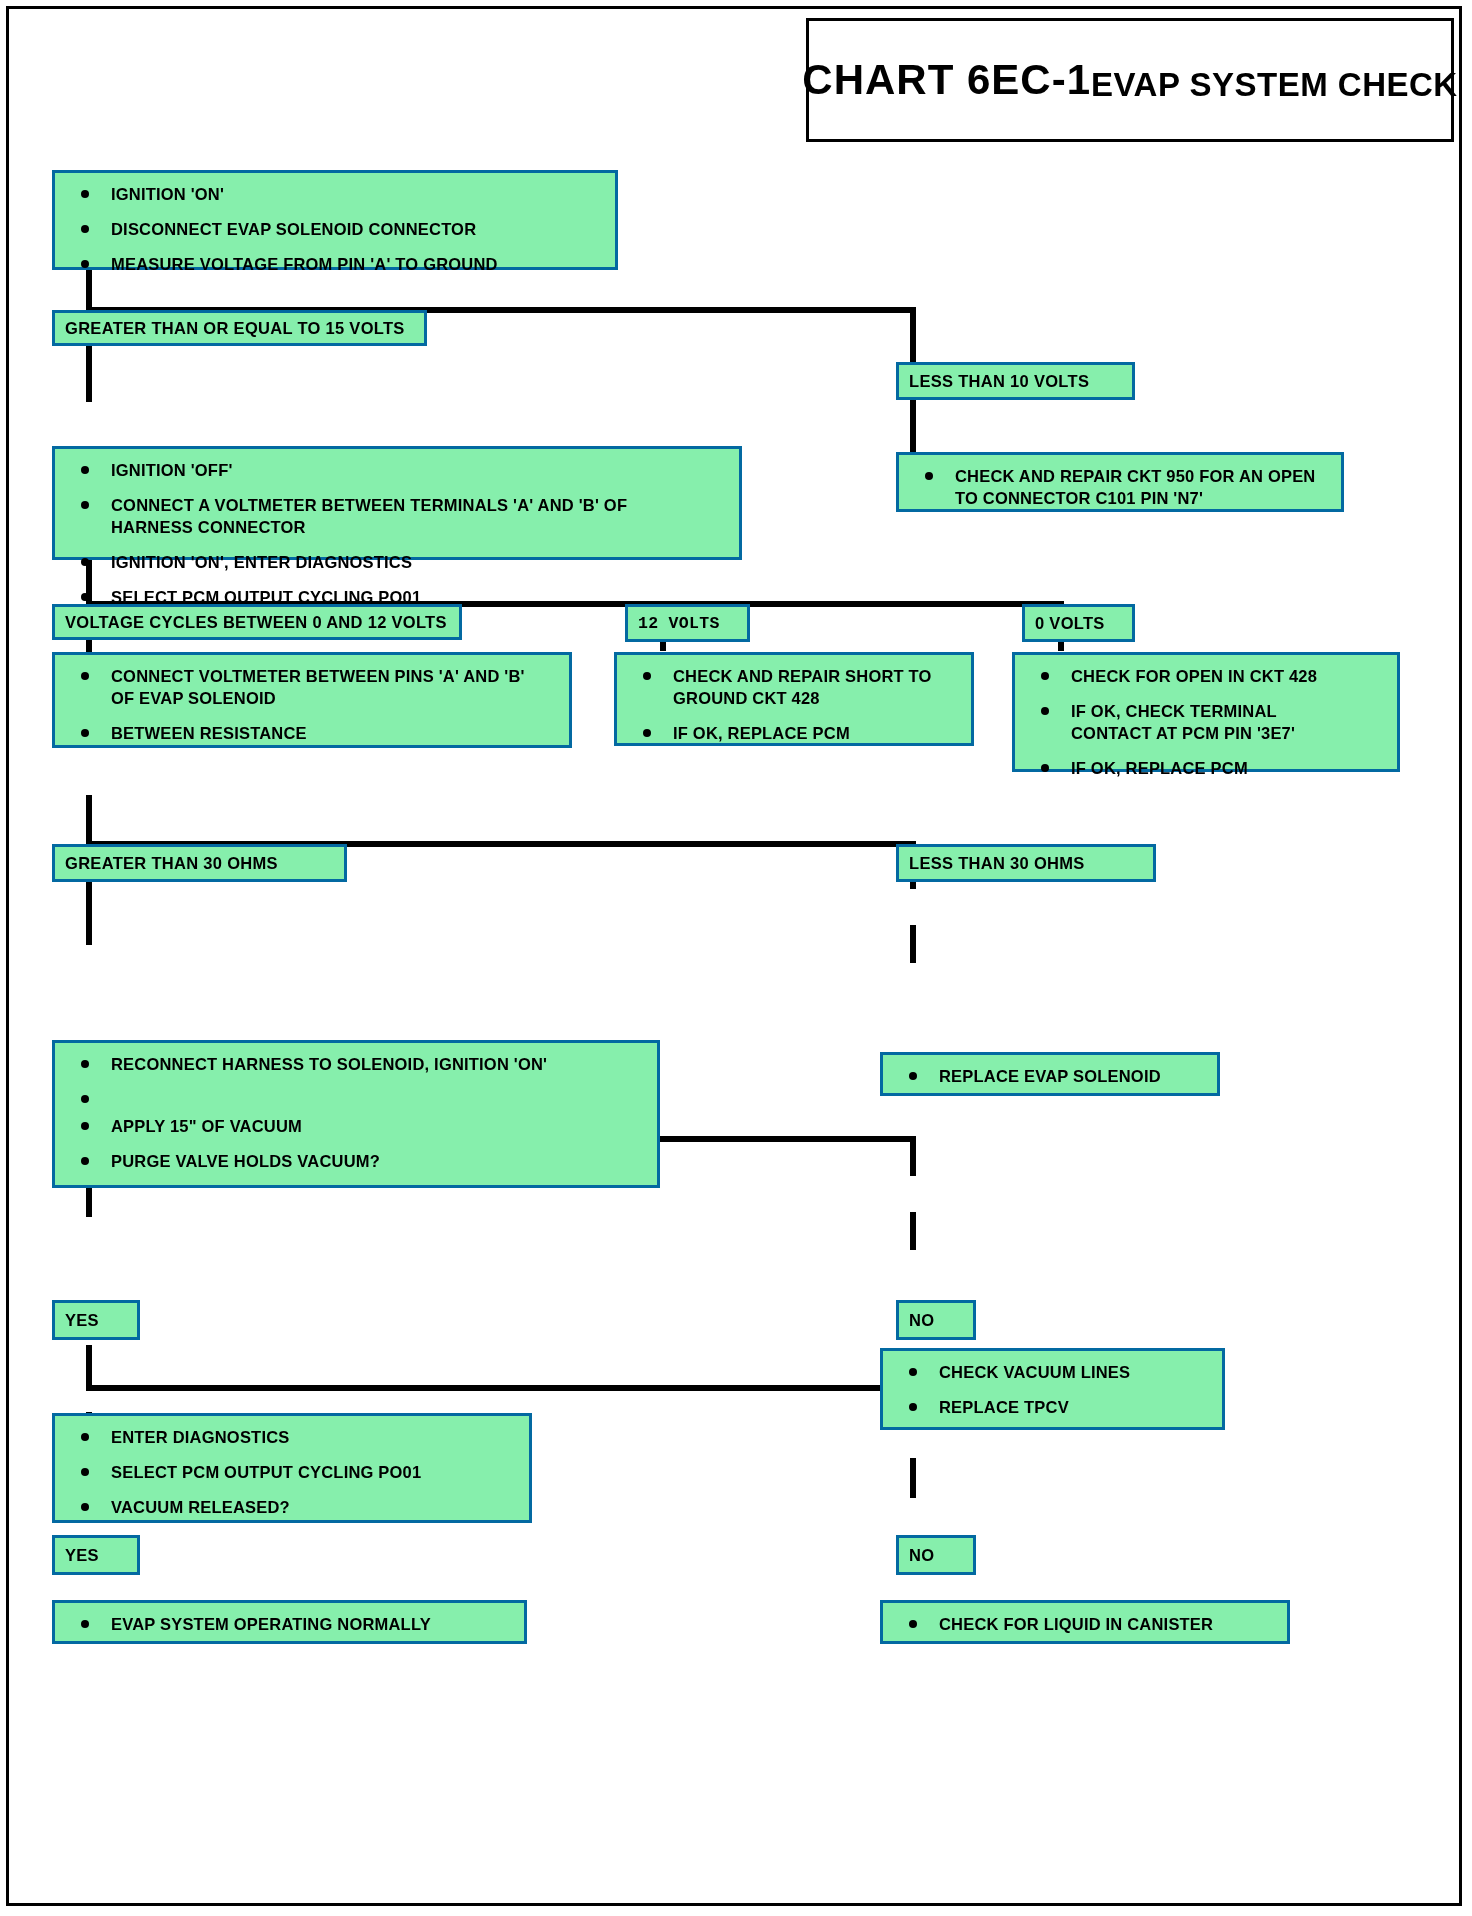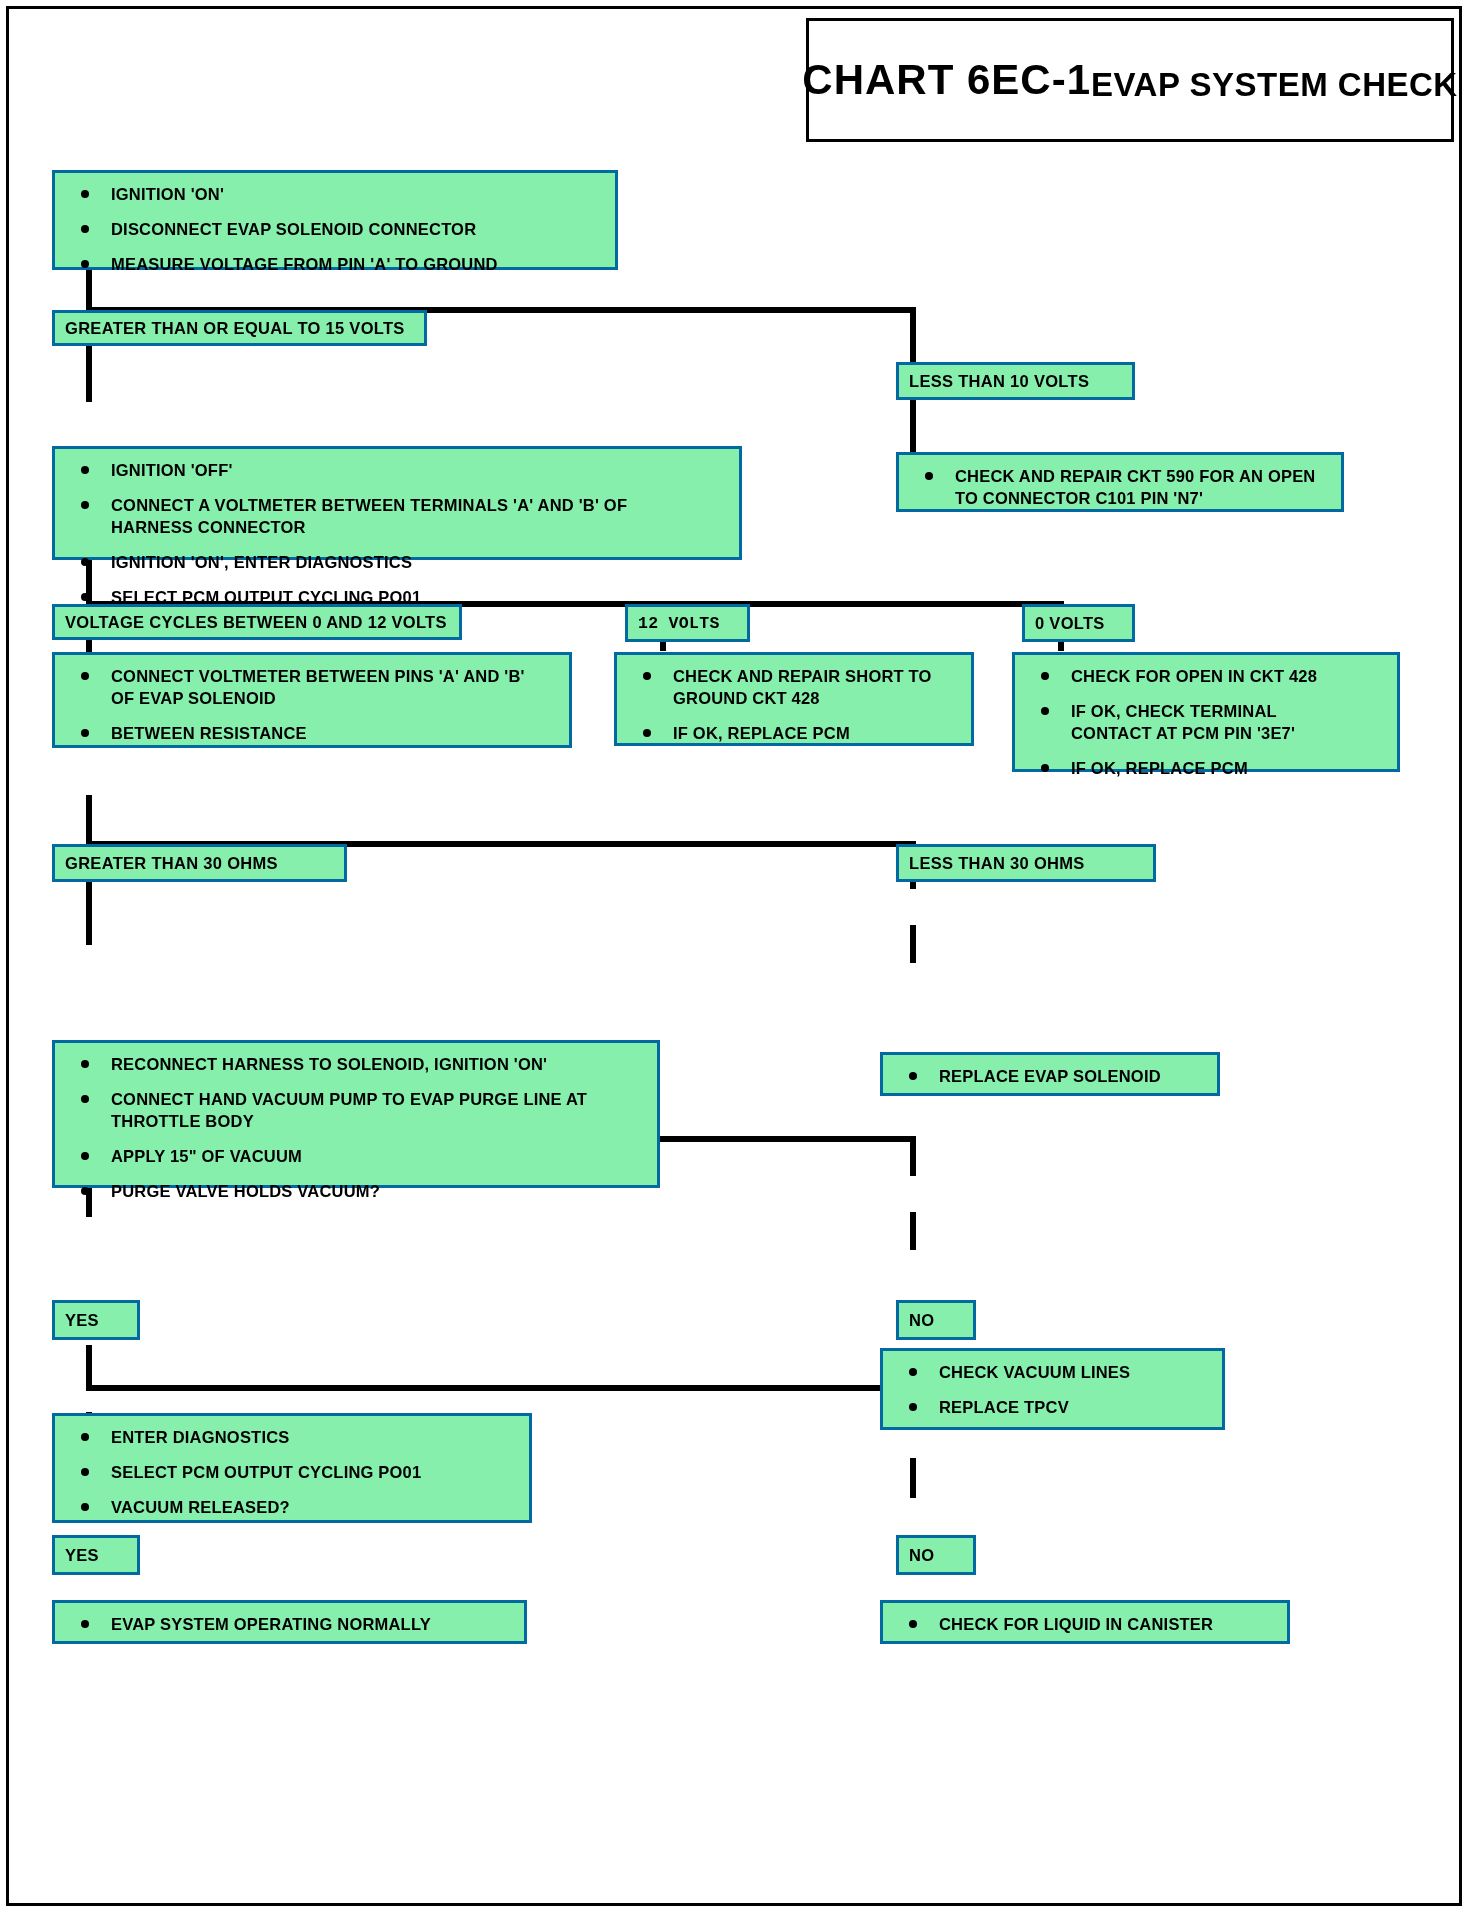--- a/index.html
+++ b/index.html
@@ -181,21 +181,21 @@
     <span class="label-text">GREATER THAN OR EQUAL TO 15 VOLTS</span>
   </div>
 
   <div class="node label-box" style="left:896px; top:362px; width:239px; height:38px;">
     <span class="label-text">LESS THAN 10 VOLTS</span>
   </div>
 
   <div class="node bullet-box" style="left:896px; top:452px; width:448px; height:60px;">
     <div class="bullet-row">
       <span class="bullet-dot"></span>
-      <span class="bullet-text" style="max-width:370px;">CHECK AND REPAIR CKT 590 FOR AN OPEN TO CONNECTOR C101 PIN 'N7'</span>
+      <span class="bullet-text" style="max-width:370px;">CHECK AND REPAIR CKT 950 FOR AN OPEN TO CONNECTOR C101 PIN 'N7'</span>
     </div>
   </div>
 
   <div class="node bullet-box" style="left:52px; top:446px; width:690px; height:114px;">
     <div class="bullet-row">
       <span class="bullet-dot"></span>
       <span class="bullet-text">IGNITION 'OFF'</span>
     </div>
     <div class="bullet-row">
       <span class="bullet-dot"></span>
@@ -279,21 +279,20 @@
     </div>
   </div>
 
   <div class="node bullet-box" style="left:52px; top:1040px; width:608px; height:148px;">
     <div class="bullet-row">
       <span class="bullet-dot"></span>
       <span class="bullet-text">RECONNECT HARNESS TO SOLENOID, IGNITION 'ON'</span>
     </div>
     <div class="bullet-row">
       <span class="bullet-dot"></span>
-      <span class="bullet-text" style="max-width:508px;">CONNECT HAND VACUUM PUMP TO EVAP PURGE LINE AT THROTTLE BODY</span>
     </div>
     <div class="bullet-row">
       <span class="bullet-dot"></span>
       <span class="bullet-text">APPLY 15" OF VACUUM</span>
     </div>
     <div class="bullet-row">
       <span class="bullet-dot"></span>
       <span class="bullet-text">PURGE VALVE HOLDS VACUUM?</span>
     </div>
   </div>

